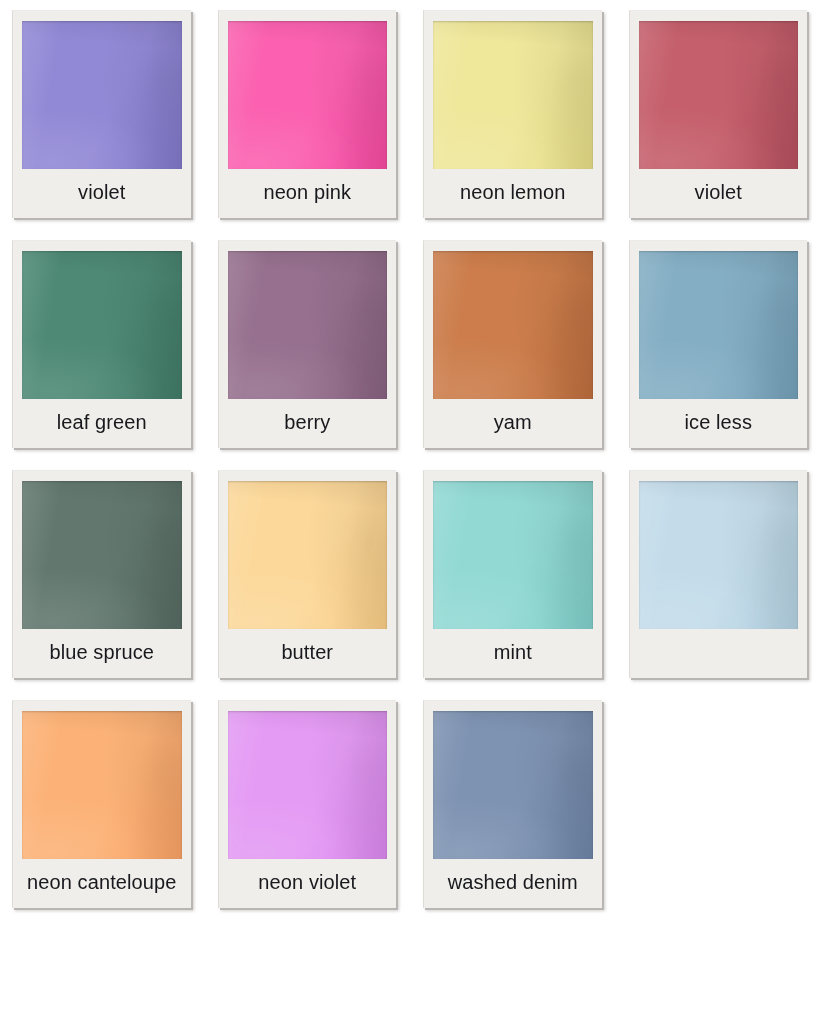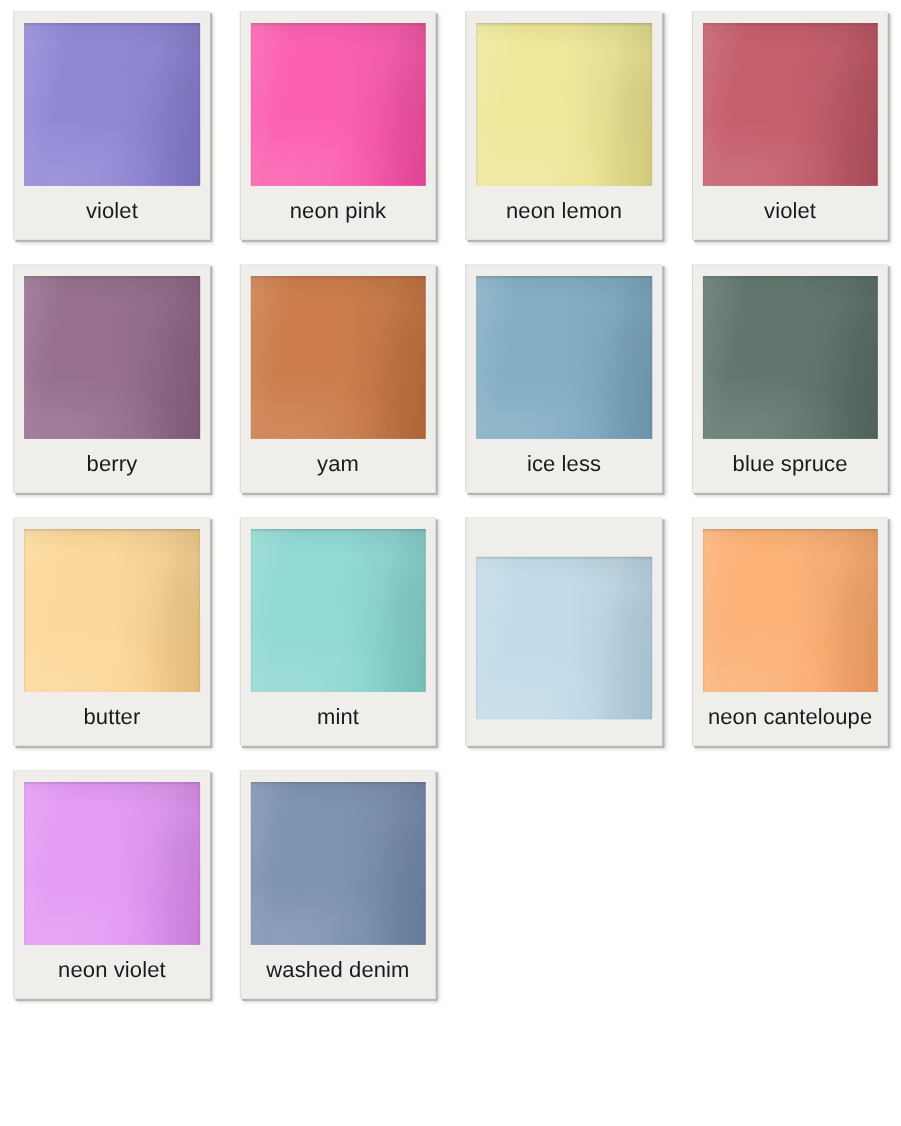--- a/index.html
+++ b/index.html
@@ -41,21 +41,20 @@
     background: #f0eeea;
     box-sizing: border-box;
     padding: 10px 9px 0 9px;
     height: 208px;
     display: flex;
     flex-direction: column;
     align-items: stretch;
     box-shadow: 2px 2px 0 0 #b9b5b3, 3px 3px 3px 0 rgba(120,115,112,.35);
     border-left: 1px solid #dedbd6;
     border-top: 1px solid #eceae6;
-    justify-content: center;
   }
 
   .swatch-chip {
     position: relative;
     width: 100%;
     height: 148px;
     overflow: hidden;
     box-shadow: inset 0 1px 2px rgba(0,0,0,.20);
   }
   
@@ -129,20 +128,24 @@
       </div>
       <div class="swatch-card">
         <div class="swatch-chip" style="background: linear-gradient(115deg, rgb(239, 231, 154) 0%, rgb(239, 231, 154) 58%, rgb(228, 219, 134) 100%);"></div>
         <div class="swatch-label">neon lemon</div>
       </div>
       <div class="swatch-card">
         <div class="swatch-chip" style="background: linear-gradient(115deg, rgb(197, 95, 108) 0%, rgb(197, 95, 108) 58%, rgb(181, 80, 94) 100%);"></div>
         <div class="swatch-label">violet</div>
       </div>
       <div class="swatch-card">
+        <div class="swatch-chip" style="background: linear-gradient(115deg, rgb(77, 137, 117) 0%, rgb(77, 137, 117) 58%, rgb(65, 122, 103) 100%);"></div>
+        <div class="swatch-label">leaf green</div>
+      </div>
+      <div class="swatch-card">
         <div class="swatch-chip" style="background: linear-gradient(115deg, rgb(150, 112, 142) 0%, rgb(150, 112, 142) 58%, rgb(135, 97, 127) 100%);"></div>
         <div class="swatch-label">berry</div>
       </div>
       <div class="swatch-card">
         <div class="swatch-chip" style="background: linear-gradient(115deg, rgb(204, 125, 75) 0%, rgb(204, 125, 75) 58%, rgb(188, 109, 61) 100%);"></div>
         <div class="swatch-label">yam</div>
       </div>
       <div class="swatch-card">
         <div class="swatch-chip" style="background: linear-gradient(115deg, rgb(132, 174, 196) 0%, rgb(132, 174, 196) 58%, rgb(115, 159, 183) 100%);"></div>
         <div class="swatch-label">ice less</div>

